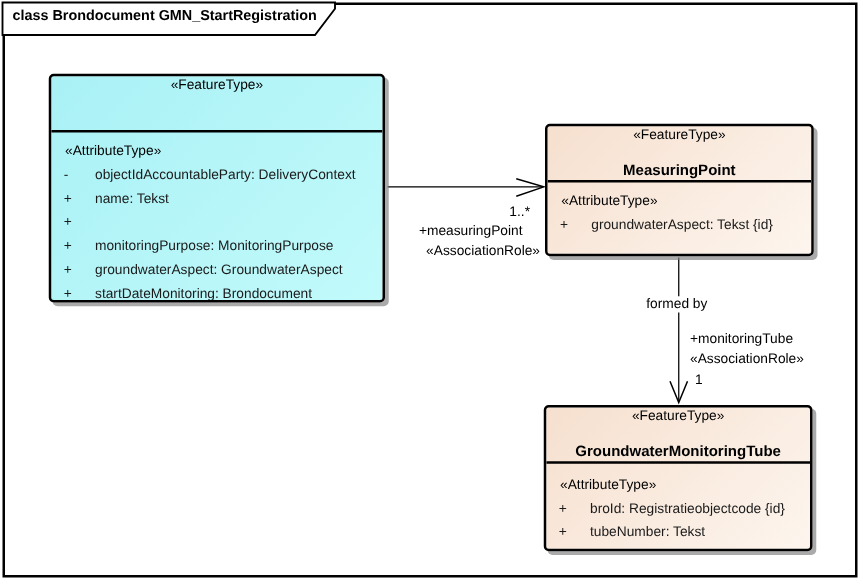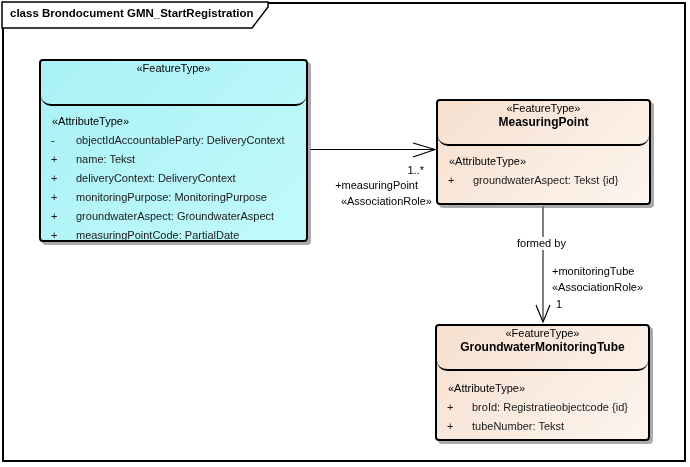--- a/index.html
+++ b/index.html
@@ -20,21 +20,21 @@
   .uml-class{
     position:absolute;box-sizing:border-box;
     border:2px solid #000;border-radius:4px;
     box-shadow:3px 3px 0 rgba(125,125,125,0.65);
     overflow:hidden;
   }
   .fill-cyan{background:linear-gradient(135deg,#a9f1f5 0%,#c2fafb 100%);}
   .fill-peach{background:linear-gradient(135deg,#f6e0cf 0%,#fdf5ee 100%);}
   .cls-hdr{
     height:43px;border-bottom:2px solid #000;
-    display:flex;flex-direction:column;justify-content:flex-start;align-items:center;border-radius:10px;
+    display:flex;flex-direction:column;justify-content:space-between;align-items:center;
   }
   .cls-stereotype{font-size:11px;line-height:14px;}
   .cls-name{font-weight:bold;font-size:12px;line-height:15px;}
   .cls-attrs{padding-top:6px;}
   .attr-stereotype{padding-left:11px;height:19px;line-height:19px;}
   .attr-row{display:flex;height:19px;line-height:19px;padding-left:7px;color:#1a1a1a;}
   .attr-vis{width:28px;flex:0 0 28px;padding-left:3px;box-sizing:border-box;}
   .attr-sig{white-space:nowrap;}
   #cls-gmn{left:39px;top:59px;width:269px;height:183px;}
   #cls-mp{left:436px;top:99px;width:215px;height:106px;}
@@ -83,33 +83,32 @@
     <div class="attr-row">
       <span class="attr-vis">-</span>
       <span class="attr-sig">objectIdAccountableParty: DeliveryContext</span>
     </div>
     <div class="attr-row">
       <span class="attr-vis">+</span>
       <span class="attr-sig">name: Tekst</span>
     </div>
     <div class="attr-row">
       <span class="attr-vis">+</span>
-      <span class="attr-sig">deliveryContext: DeliveryContext</span>
     </div>
     <div class="attr-row">
       <span class="attr-vis">+</span>
       <span class="attr-sig">monitoringPurpose: MonitoringPurpose</span>
     </div>
     <div class="attr-row">
       <span class="attr-vis">+</span>
       <span class="attr-sig">groundwaterAspect: GroundwaterAspect</span>
     </div>
     <div class="attr-row">
       <span class="attr-vis">+</span>
-      <span class="attr-sig">measuringPointCode: PartialDate</span>
+      <span class="attr-sig">startDateMonitoring: Brondocument</span>
     </div>
   </div>
 </div>
 
 <div id="cls-mp" class="uml-class fill-peach">
   <div class="cls-hdr">
     <div class="cls-stereotype">«FeatureType»</div>
     <div class="cls-name">MeasuringPoint</div>
   </div>
   <div class="cls-attrs">

